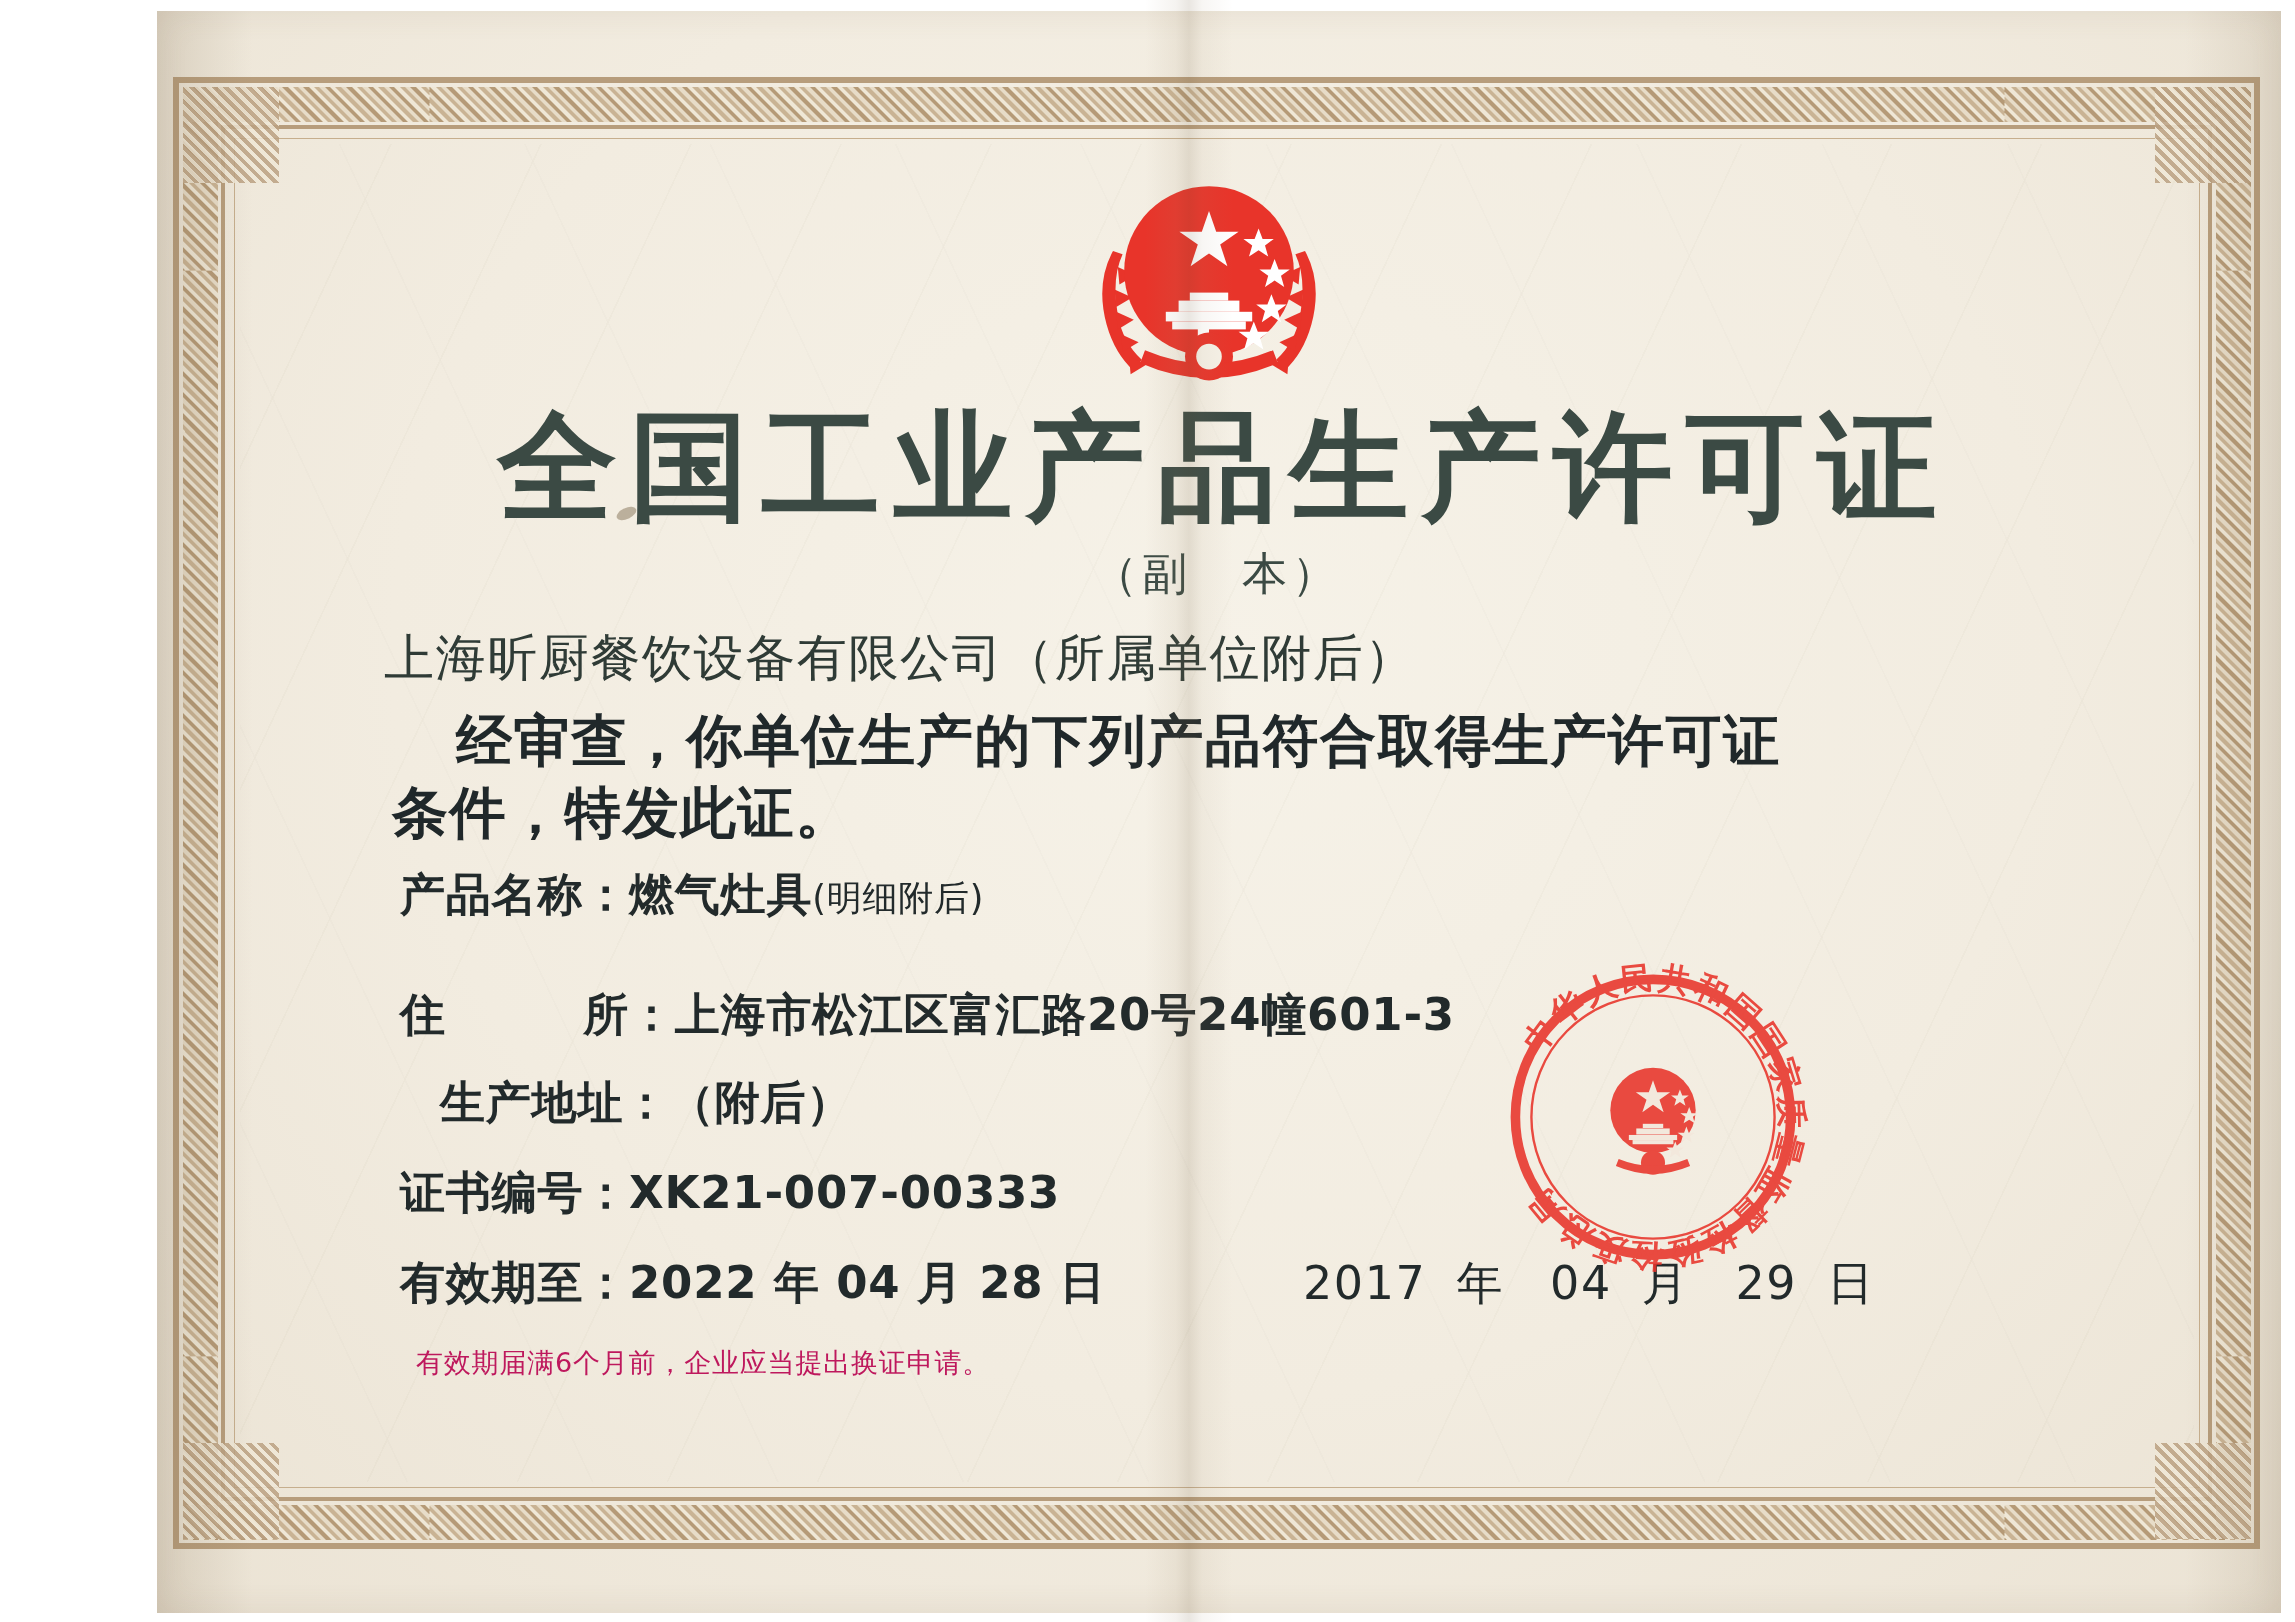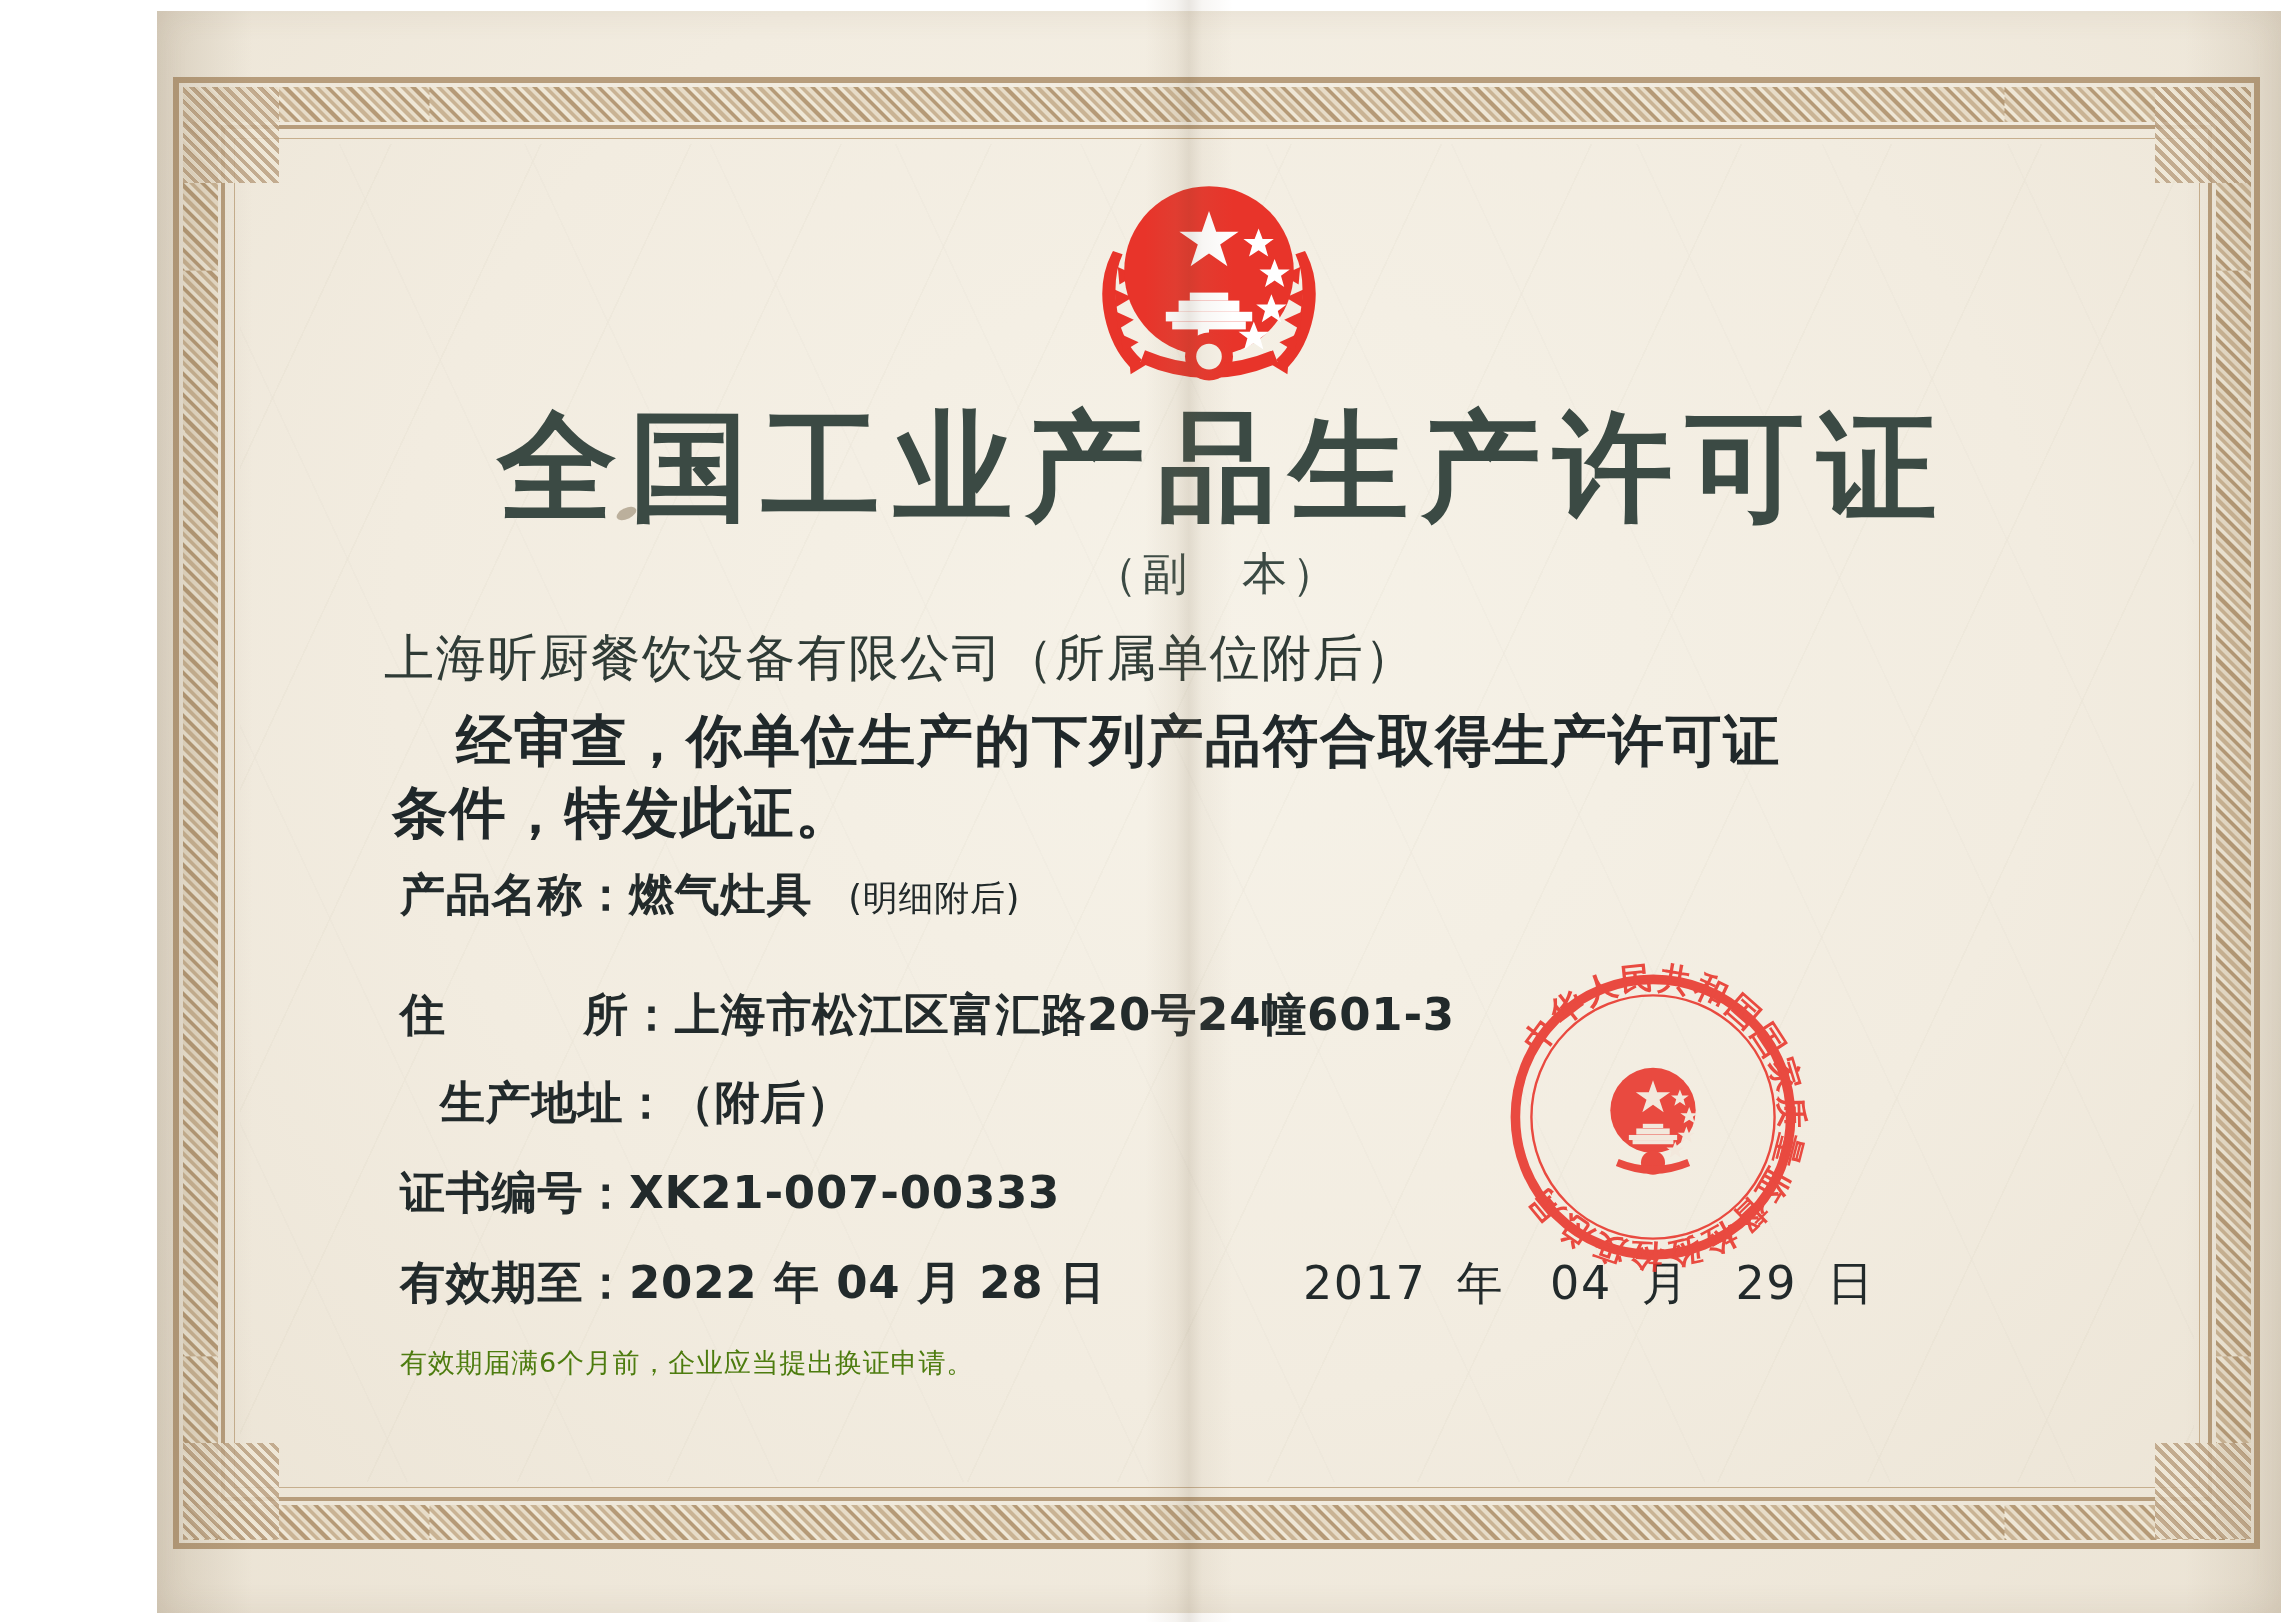--- a/index.html
+++ b/index.html
@@ -205,21 +205,21 @@
   .field {
     position: absolute;
     font-family: "DejaVu Sans", "Liberation Sans", sans-serif;
     font-size: 45px;
     color: #222a2b;
     white-space: nowrap;
     letter-spacing: 0.8px;
   }
   .field .label { font-weight: 700; }
   .field .value { font-weight: 700; }
-  .field .small { font-size: 35px; margin-left: 36px; }
+  .field .small { font-size: 35px; }
 
   .row-product { left: 160px; top: 721px; }
   .row-address { left: 160px; top: 841px; }
   .row-factory { left: 160px; top: 929px; margin-left: 40px; }
   .row-cert    { left: 160px; top: 1019px; }
   .row-valid   { left: 160px; top: 1109px; }
 
   .issue-date {
     position: absolute;
     left: 1041px;
@@ -228,25 +228,25 @@
     font-size: 46px;
     color: #222a2b;
     white-space: nowrap;
     letter-spacing: 1.6px;
   }
   .issue-date .num { margin: 0 22px; }
   .issue-date .unit { margin: 0 24px 0 8px; }
 
   .footnote {
     position: absolute;
-    left: 160px;
+    left: 176px;
     top: 1201px;
     font-family: "DejaVu Sans", "Liberation Sans", sans-serif;
     font-size: 27px;
-    color: #4d7c0f;
+    color: #be185d;
     letter-spacing: 0.8px;
   }
 
   
   .seal {
     position: absolute;
     left: 1245px;
     top: 805px;
     width: 336px;
     height: 336px;

